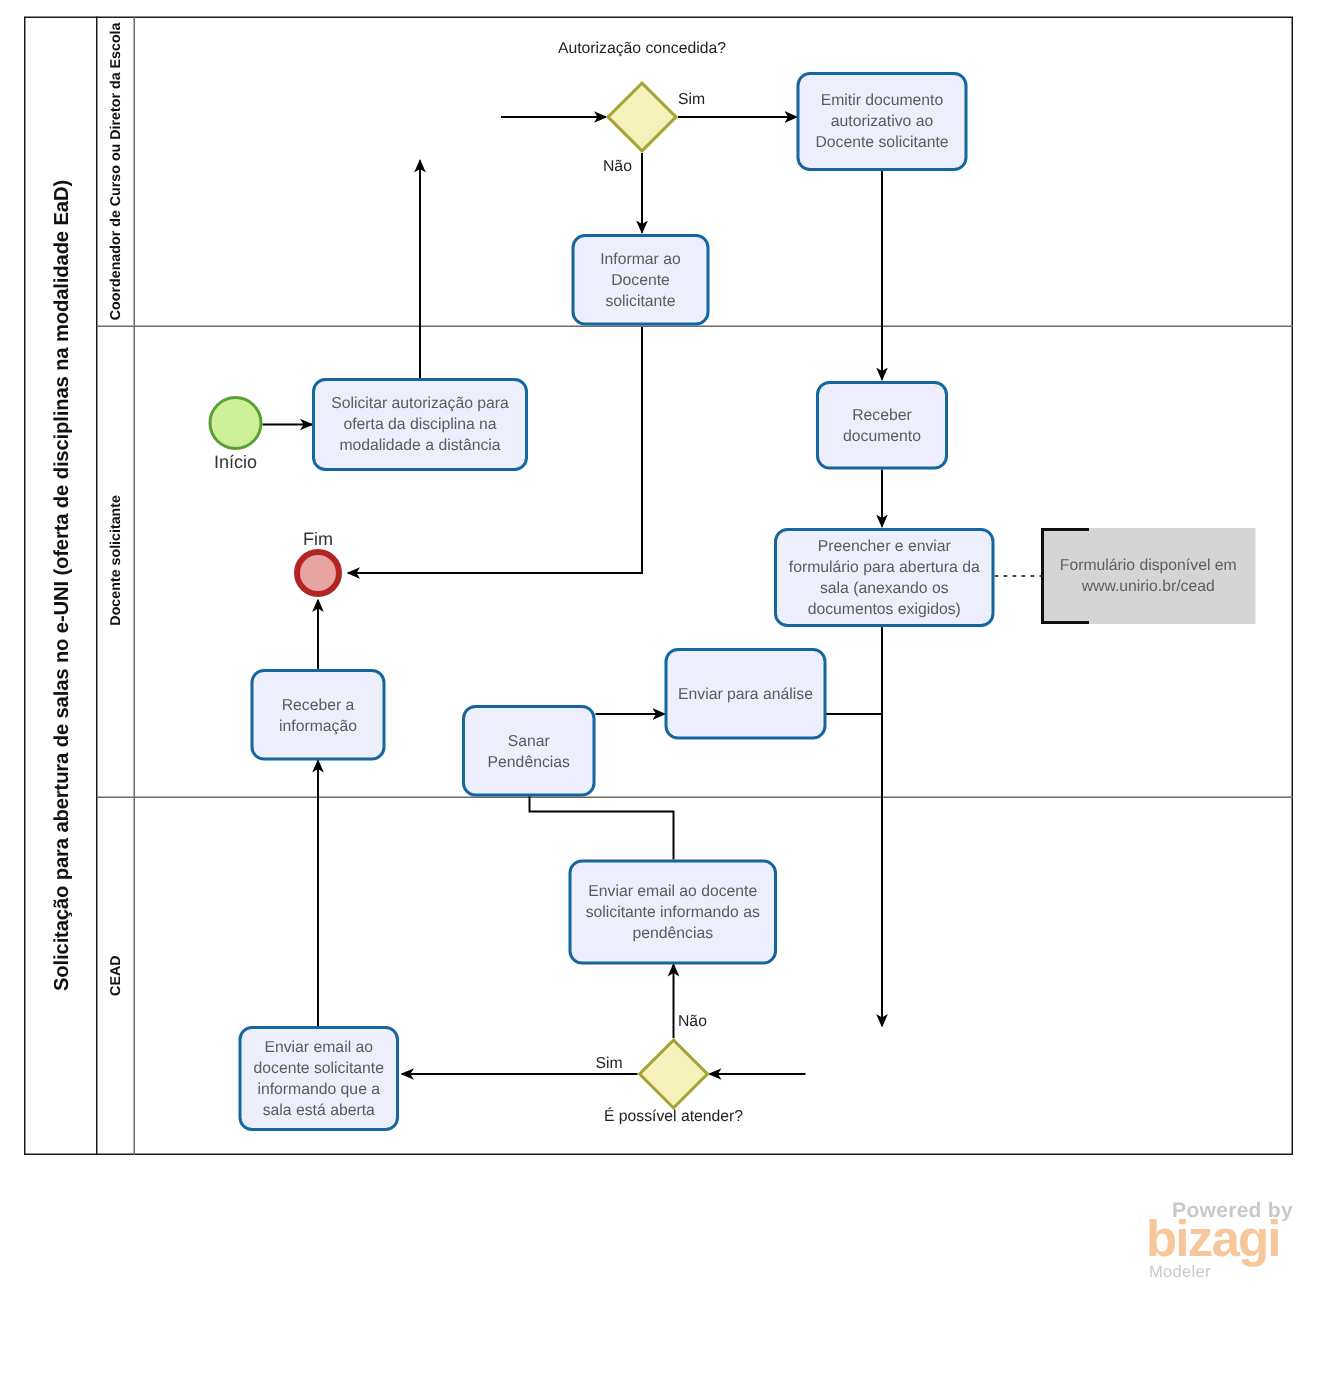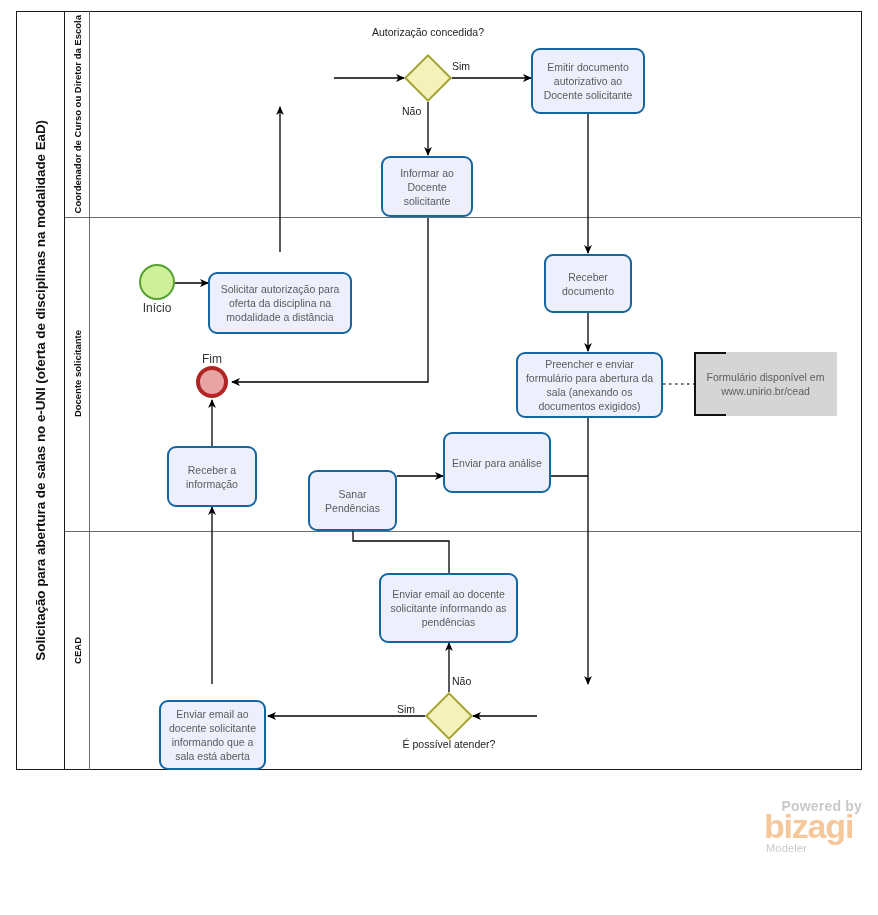--- a/index.html
+++ b/index.html
@@ -287,21 +287,21 @@
     <span>Emitir documento autorizativo ao Docente solicitante</span>
   </div>
 
   <div class="task" style="left:381px; top:156px; width:92px; height:61px;">
     <span>Informar ao Docente solicitante</span>
   </div>
 
   <div class="event start" style="left:139px; top:264px; width:36px; height:36px;"></div>
   <div class="ev-label" style="left:128px; top:301px; width:58px;">Início</div>
 
-  <div class="task" style="left:208px; top:252px; width:144px; height:62px;margin-top:20px;">
+  <div class="task" style="left:208px; top:252px; width:144px; height:62px;">
     <span>Solicitar autorização para oferta da disciplina na modalidade a distância</span>
   </div>
 
   <div class="event end" style="left:196px; top:366px; width:32px; height:32px;"></div>
   <div class="ev-label" style="left:186px; top:352px; width:52px;">Fim</div>
 
   <div class="task" style="left:544px; top:254px; width:88px; height:59px;">
     <span>Receber documento</span>
   </div>
 
@@ -330,21 +330,21 @@
 
   <div class="task" style="left:379px; top:573px; width:139px; height:70px;">
     <span>Enviar email ao docente solicitante informando as pendências</span>
   </div>
 
   <div class="gateway" style="left:432px; top:699px; width:34px; height:34px;"></div>
   <div class="gw-label" style="left:389px; top:738px; width:120px;">É possível atender?</div>
   <div class="flow-label" style="left:397px; top:703px;">Sim</div>
   <div class="flow-label" style="left:452px; top:675px;">Não</div>
 
-  <div class="task" style="left:159px; top:684px; width:107px; height:70px;margin-top:16px;">
+  <div class="task" style="left:159px; top:684px; width:107px; height:70px;">
     <span>Enviar email ao docente solicitante informando que a sala está aberta</span>
   </div>
 
 
   <div class="logo">
     <div class="logo-powered">Powered by</div>
     <div class="logo-name">bizagi</div>
     <div class="logo-modeler">Modeler</div>
   </div>
 

